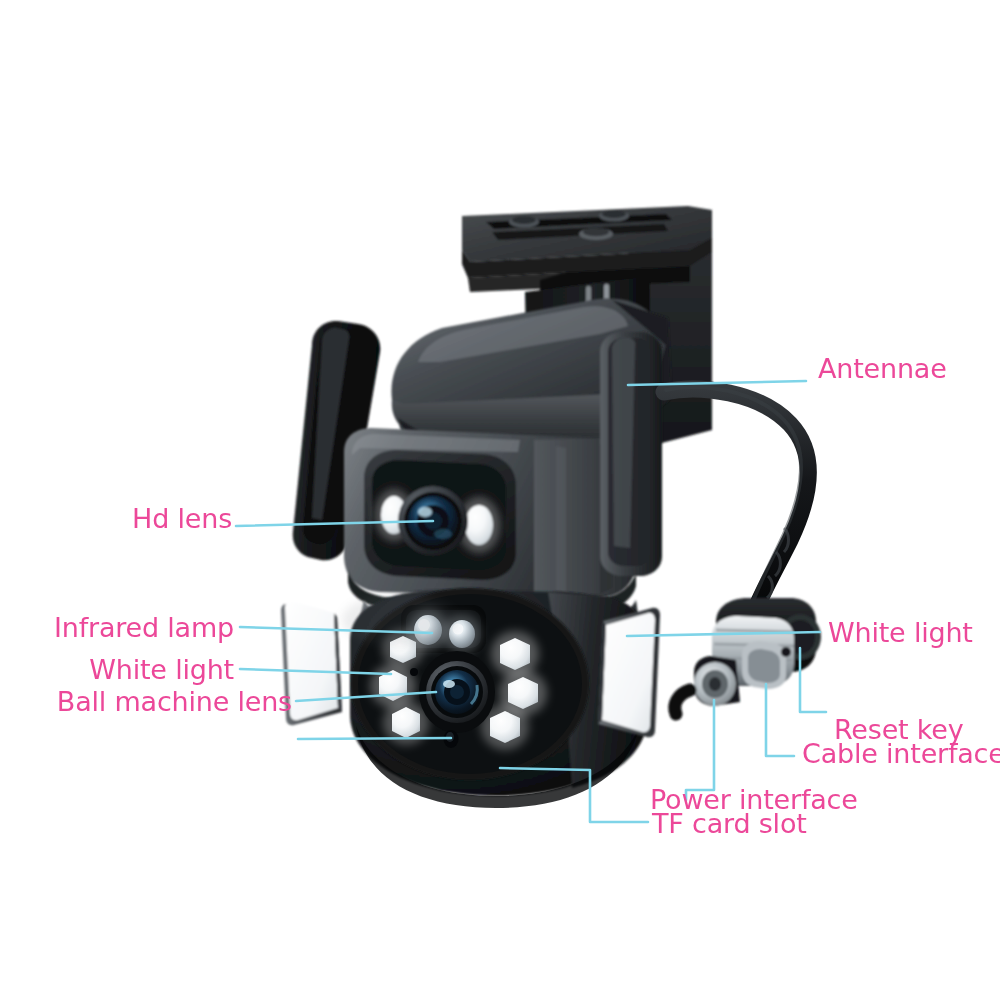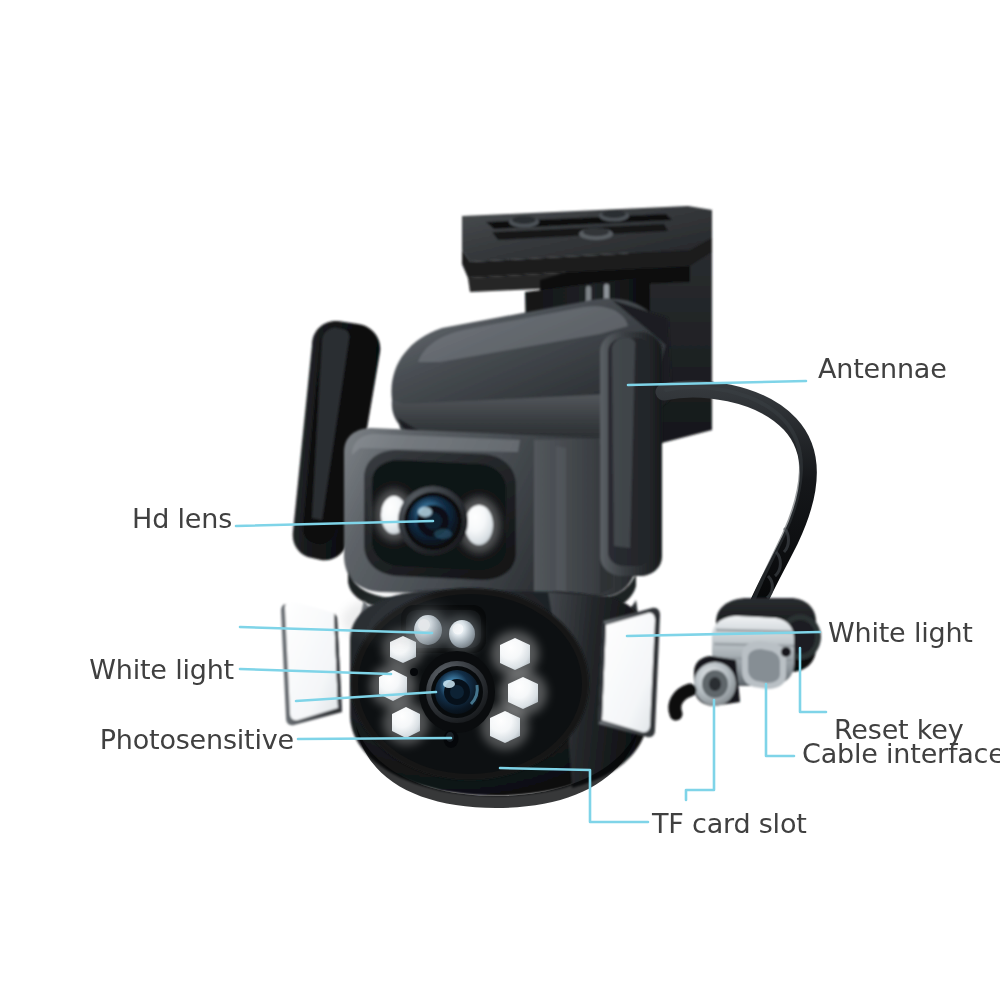--- a/index.html
+++ b/index.html
@@ -17,21 +17,21 @@
   }
   svg.layer {
     position: absolute;
     left: 0;
     top: 0;
     width: 1000px;
     height: 1000px;
   }
   .callout-text {
     position: absolute;
-    color: #404040;
+    color: #ec4899;
     font-family: "DejaVu Sans", "Liberation Sans", sans-serif;
     font-size: 27px;
     font-weight: 400;
     letter-spacing: -0.2px;
     white-space: nowrap;
     line-height: 1;
   }
   .cl-right { text-align: left; }
   .cl-left  { text-align: center; transform: translateX(-100%); }
 </style>
@@ -411,28 +411,30 @@
       <path d="M800 648 L800 712 L826 712"></path>
       <path d="M766 684 L766 756 L794 756"></path>
       <path d="M714 700 L714 790 L686 790 L686 800"></path>
     </g>
   </svg>
 
   <div class="callout-text cl-right" style="left:818px; top:355px;">Antennae</div>
 
   <div class="callout-text cl-left" style="left:232px; top:505px;">Hd lens</div>
 
+  <div class="callout-text cl-left" style="left:234px; top:614px;">Infrared lamp</div>
 
   <div class="callout-text cl-left" style="left:234px; top:656px;">White light</div>
 
-
-  <div class="callout-text cl-left" style="left:294px; top:726px;">Photosensitive</div>
+  <div class="callout-text cl-left" style="left:292px; top:688px;">Ball machine lens</div>
+
 
   <div class="callout-text cl-right" style="left:652px; top:810px;">TF card slot</div>
 
   <div class="callout-text cl-right" style="left:828px; top:619px;">White light</div>
 
   <div class="callout-text cl-right" style="left:834px; top:696px;margin-top:20px;">Reset key</div>
 
   <div class="callout-text cl-right" style="left:802px; top:740px;">Cable interface</div>
 
+  <div class="callout-text cl-right" style="left:650px; top:786px;">Power interface</div>
 
 </div>
 
 </body></html>

